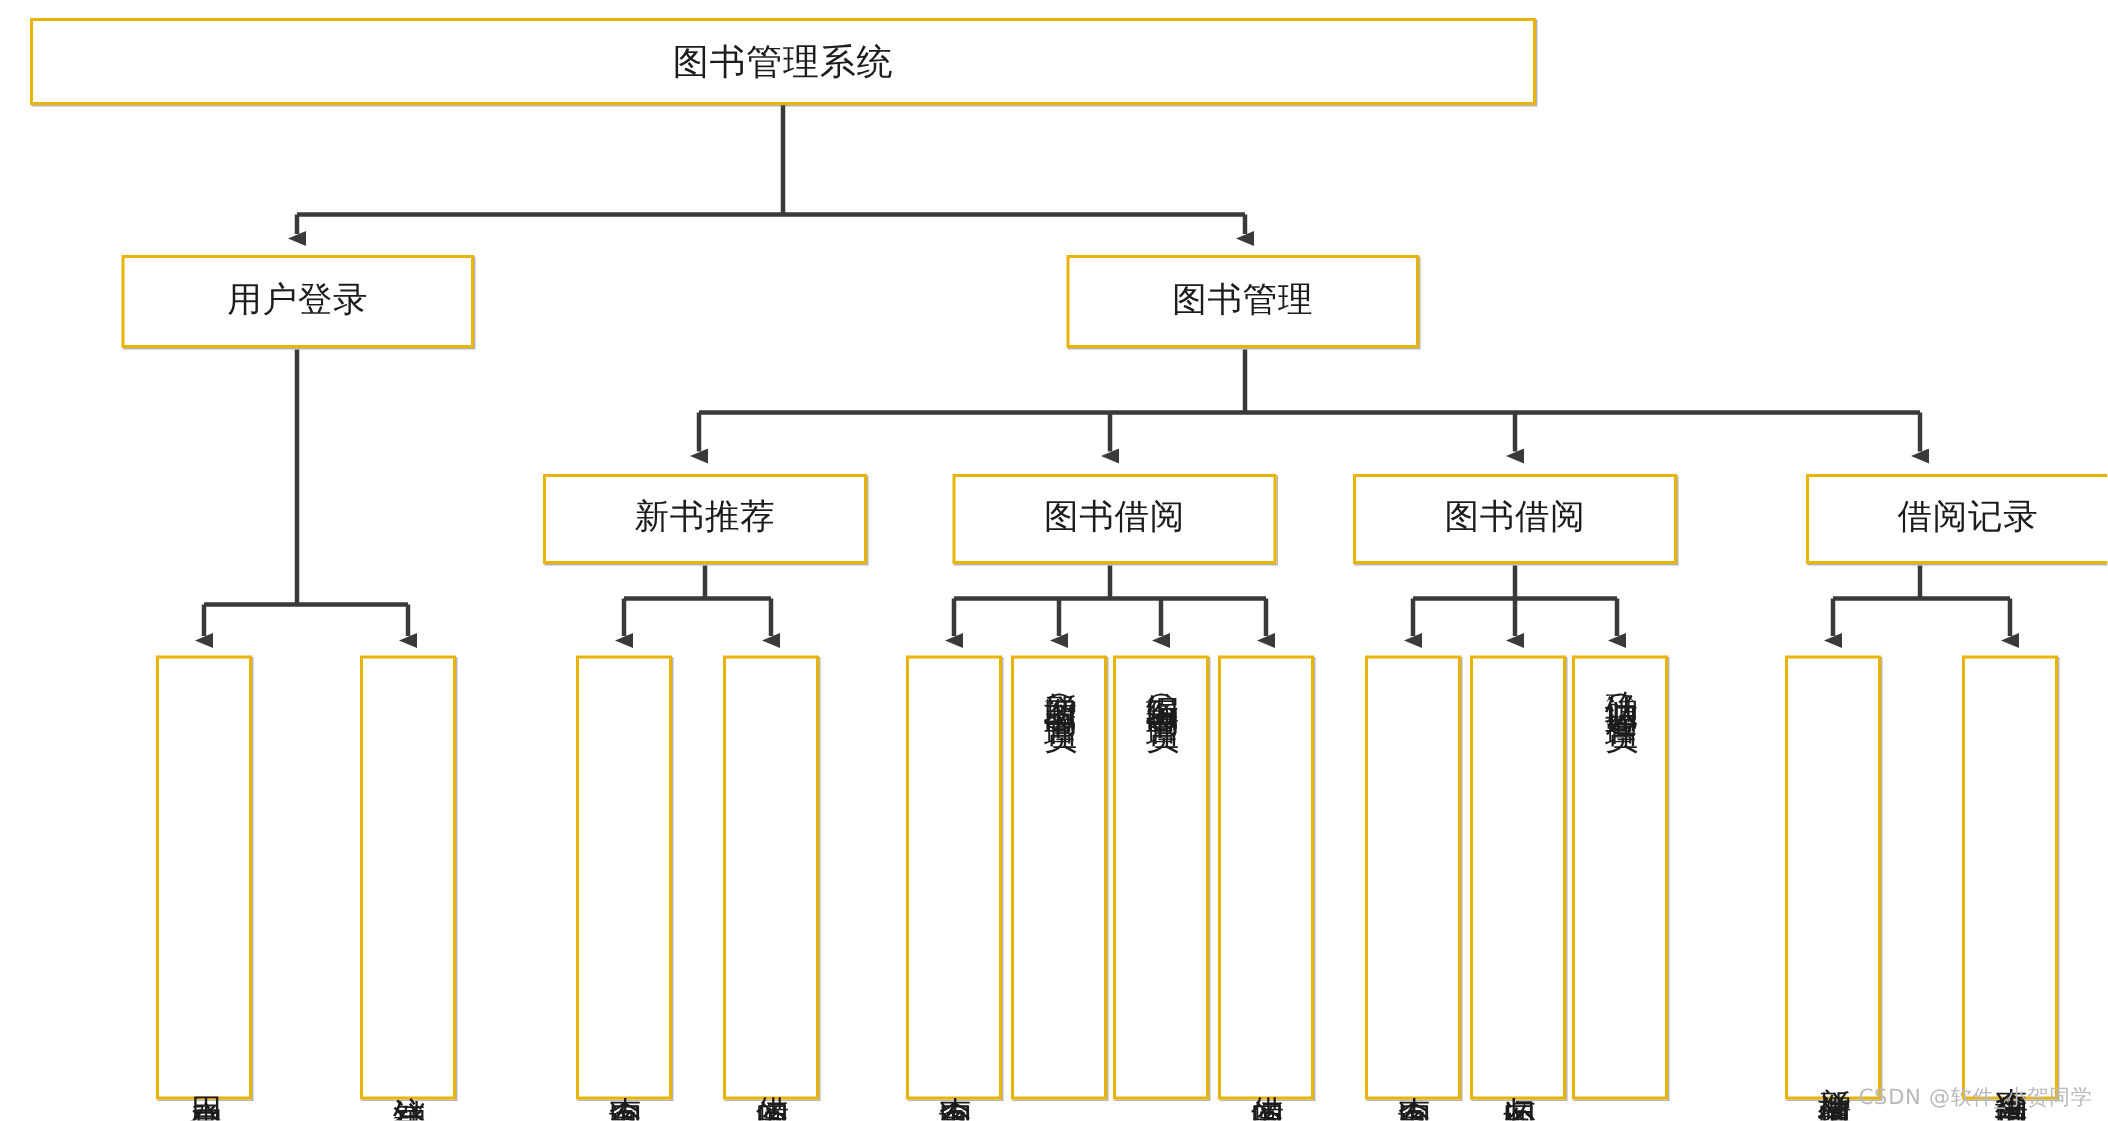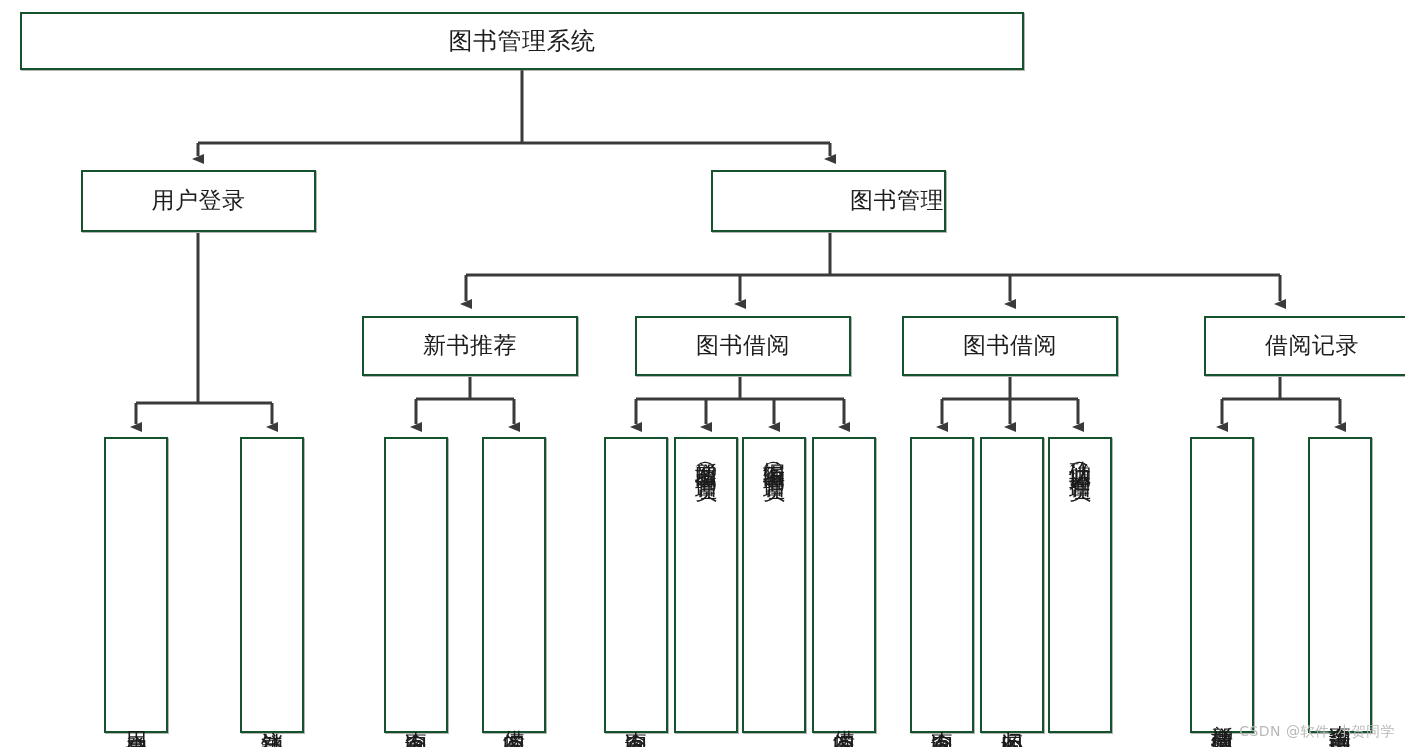--- a/index.html
+++ b/index.html
@@ -24,21 +24,21 @@
     left: 0;
     top: 0;
     width: 1405px;
     height: 747px;
     pointer-events: none;
   }
   .node {
     position: absolute;
     box-sizing: border-box;
     background: #ffffff;
-    border: 2px solid #14532d;
+    border: 2px solid #eab308;
     box-shadow: 1px 1px 0 0 rgba(120,120,120,0.55);
     display: flex;
     align-items: center;
     justify-content: center;
     color: #1c1c1c;
   }
   .node .lbl {
     display: block;
     text-align: center;
     line-height: 1.12;
@@ -139,21 +139,21 @@
   </svg>
 
   <div class="node h root" style="left:20px; top:12px; width:1004px; height:58px;">
     <span class="lbl">图书管理系统</span>
   </div>
 
   <div class="node h" style="left:81px; top:170px; width:235px; height:62px;">
     <span class="lbl">用户登录</span>
   </div>
 
-  <div class="node h" style="left:711px; top:170px; width:235px; height:62px;justify-content:flex-end;">
+  <div class="node h" style="left:711px; top:170px; width:235px; height:62px;">
     <span class="lbl">图书管理</span>
   </div>
 
   <div class="node h" style="left:362px; top:316px; width:216px; height:60px;">
     <span class="lbl">新书推荐</span>
   </div>
 
   <div class="node h" style="left:635px; top:316px; width:216px; height:60px;">
     <span class="lbl">图书借阅</span>
   </div>

